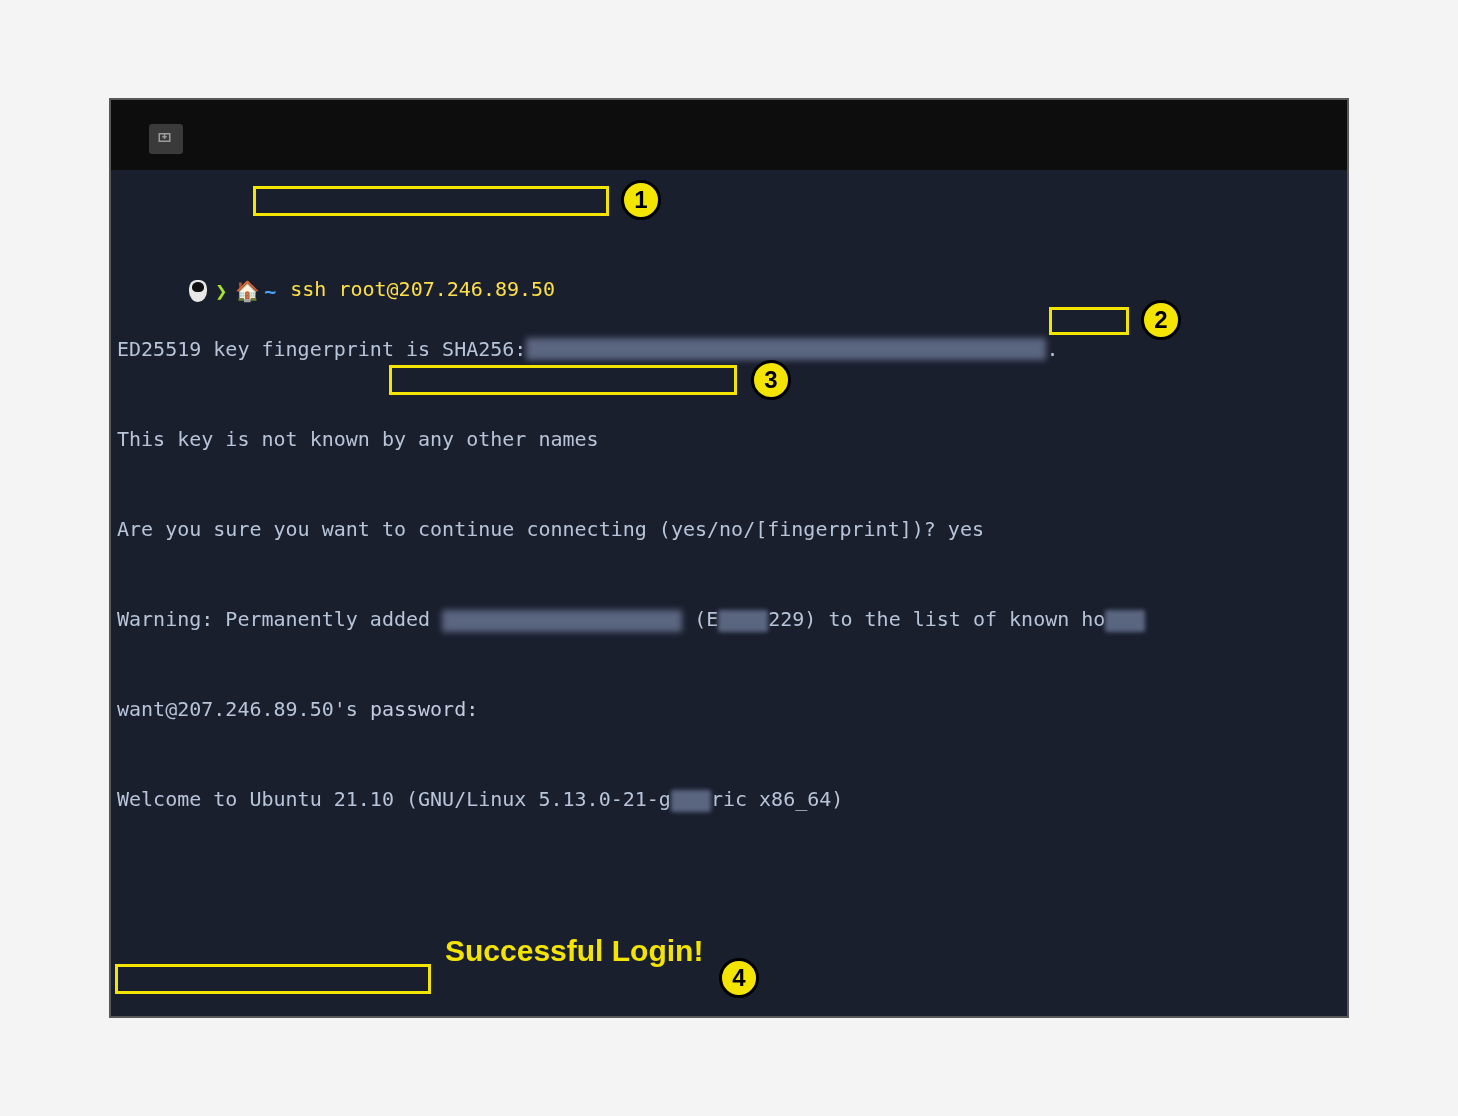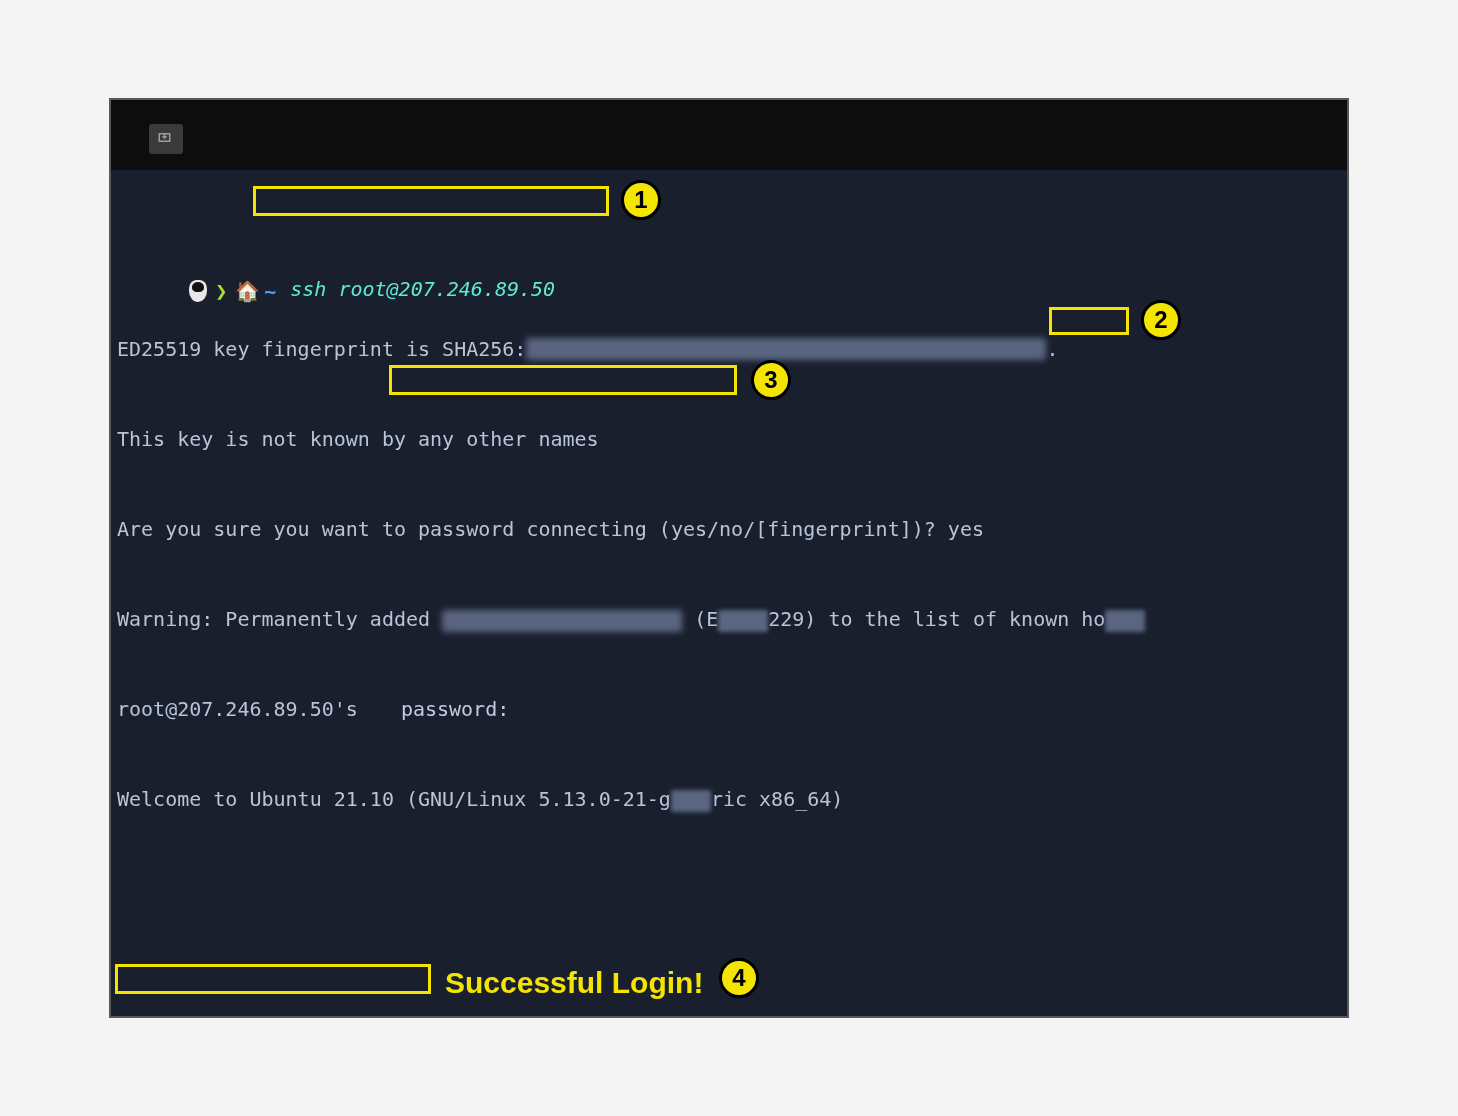--- a/index.html
+++ b/index.html
@@ -48,22 +48,22 @@
     line-height: 30px;
     white-space: pre;
   }
   .term .line { display: block; height: 30px; }
   .prompt-seg { display: inline-flex; align-items: center; vertical-align: middle; }
   .tux { display: inline-block; width: 18px; height: 22px; background: #e8e8e8; border-radius: 40% 40% 50% 50%; position: relative; margin-right: 6px; vertical-align: middle; }
   .tux::before { content: ""; position: absolute; top: 2px; left: 3px; width: 12px; height: 10px; background: #111; border-radius: 50% 50% 40% 40%; }
   .chev { color: #a6e22e; font-weight: bold; margin: 0 8px 0 2px; }
   .home { color: #4aa3ff; margin-right: 4px; font-weight: bold; }
   .tilde { color: #4aa3ff; font-weight: bold; margin-right: 14px; }
-  .cmd { color: #5eead4; font-style: italic; }
-  .pwdlabel { color: #c2cbe0; margin-left: 31px; }
+  .cmd { color: #fde047; }
+  .pwdlabel { color: #c2cbe0; }
   .fingerprint-blur { display:inline-block; width:520px; height:22px; background:#5a6580; filter: blur(3px); border-radius:2px; vertical-align: middle; position: relative; top:-2px;}
   .ip-blur { display:inline-block; width:240px; height:22px; background:#5a6580; filter: blur(3px); border-radius:2px; vertical-align: middle; }
   .ed-blur { display:inline-block; width:50px; height:22px; background:#5a6580; filter: blur(2px); border-radius:2px; vertical-align: middle; }
   .ho-blur { display:inline-block; width:40px; height:22px; background:#5a6580; filter: blur(2px); border-radius:2px; vertical-align: middle; }
   .end-blur { display:inline-block; width:40px; height:22px; background:#5a6580; filter: blur(2px); border-radius:2px; vertical-align: middle; }
 
   
   .annot-box {
     position: absolute;
     border: 3px solid #f4e500;
@@ -110,23 +110,23 @@
     <span class="line">
       <span class="prompt-seg">
         <span class="tux"></span>
         <span class="chev">❯</span>
         <span class="home">🏠</span>
         <span class="tilde">~</span>
       </span><span class="cmd">ssh root@207.246.89.50</span>
     </span>
     <span class="line"><span><span>ED25519 key fingerprint is SHA256:</span><span class="fingerprint-blur"></span><span>.</span></span></span>
     <span class="line"><span>This key is not known by any other names</span></span>
-    <span class="line"><span><span>Are you sure you want to password connecting (yes/no/[fingerprint])? </span><span>yes</span></span></span>
+    <span class="line"><span><span>Are you sure you want to continue connecting (yes/no/[fingerprint])? </span><span>yes</span></span></span>
     <span class="line"><span><span>Warning: Permanently added </span><span class="ip-blur"></span><span> (E</span><span class="ed-blur"></span><span>229) to the list of known ho</span><span class="ho-blur"></span></span></span>
-    <span class="line"><span><span>root@207.246.89.50's </span><span class="pwdlabel">password:</span></span></span>
+    <span class="line"><span><span>want@207.246.89.50's </span><span class="pwdlabel">password:</span></span></span>
     <span class="line"><span><span>Welcome to Ubuntu 21.10 (GNU/Linux 5.13.0-21-g</span><span class="end-blur"></span><span>ric x86_64)</span></span></span>
     <span class="line"></span>
     
     
     
     
     
     
     
     
@@ -151,18 +151,18 @@
   <div class="annot-circle" style="top:200px; left:1030px;">
       <span>2</span>
     </div>
 
   <div class="annot-box" style="top:265px; left:278px; width:348px; height:30px;"></div>
   <div class="annot-circle" style="top:260px; left:640px;">
       <span>3</span>
     </div>
 
   <div class="annot-box" style="top:864px; left:4px; width:316px; height:30px;"></div>
-  <div class="annot-label" style="top:866px; left:334px;">Successful Login!</div>
+  <div class="annot-label" style="top:834px; left:334px;">Successful Login!</div>
   <div class="annot-circle" style="top:858px; left:608px;">
       <span>4</span>
     </div>
 
 </div>
 
 </body></html>

